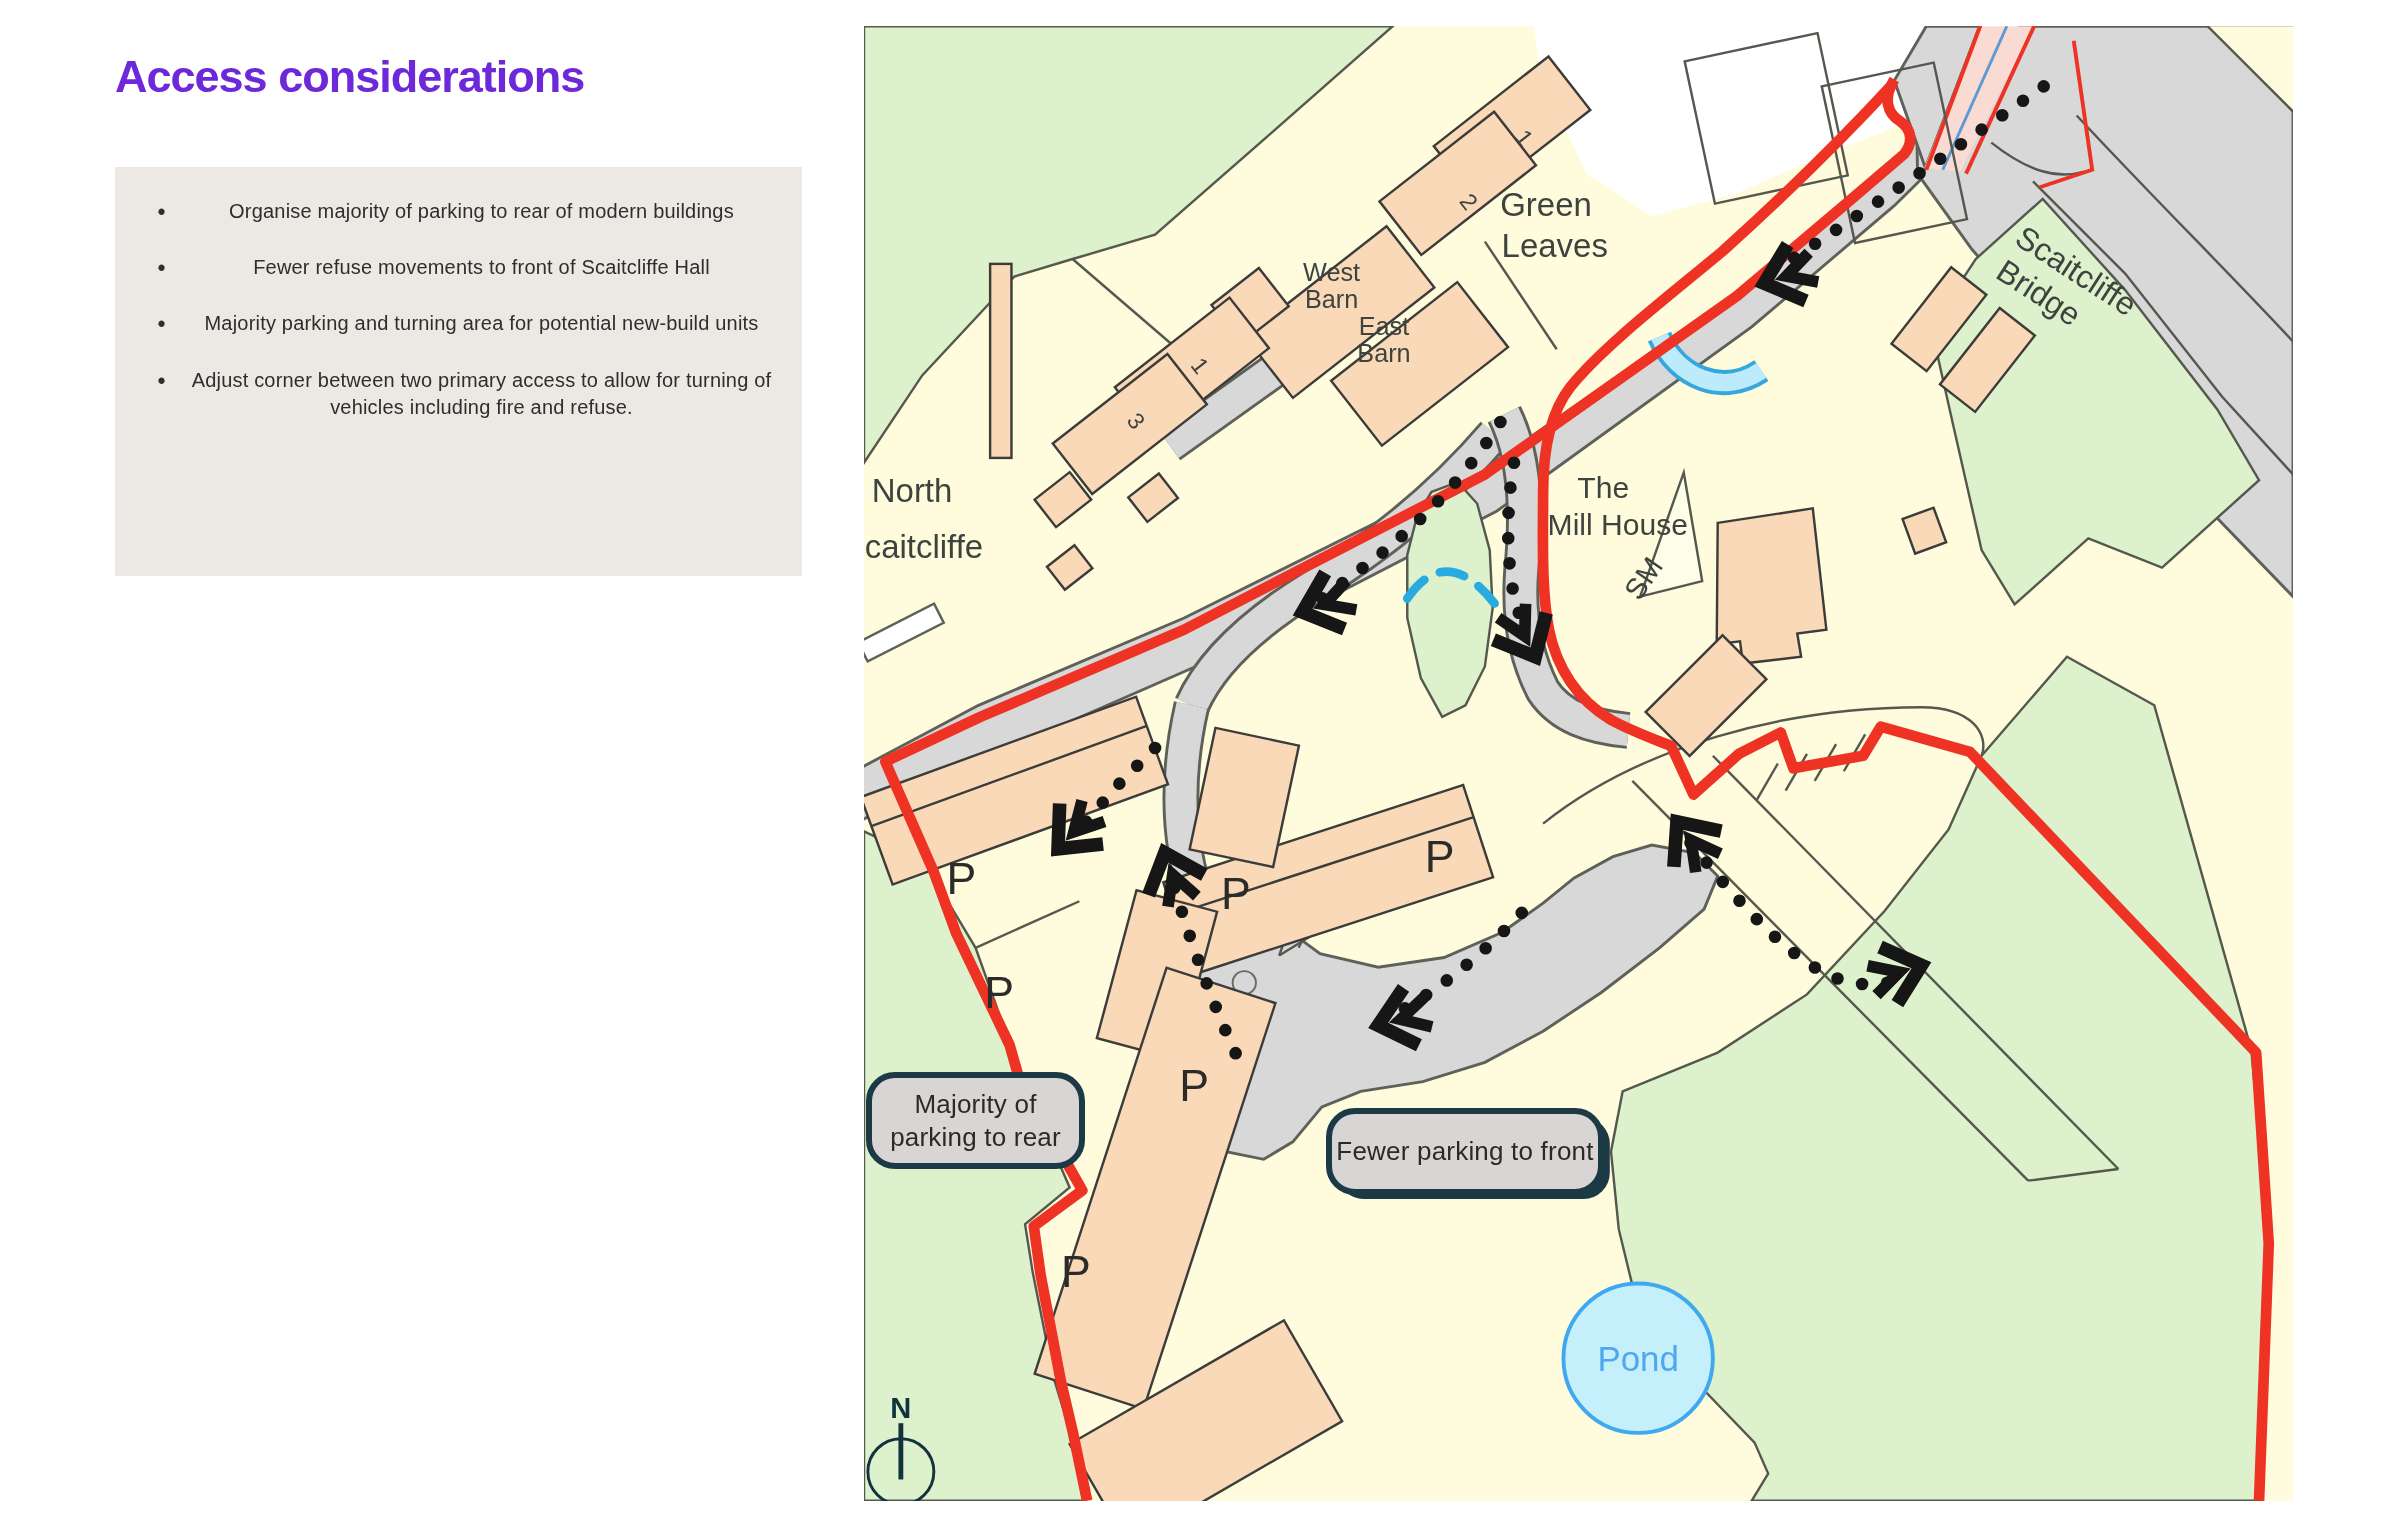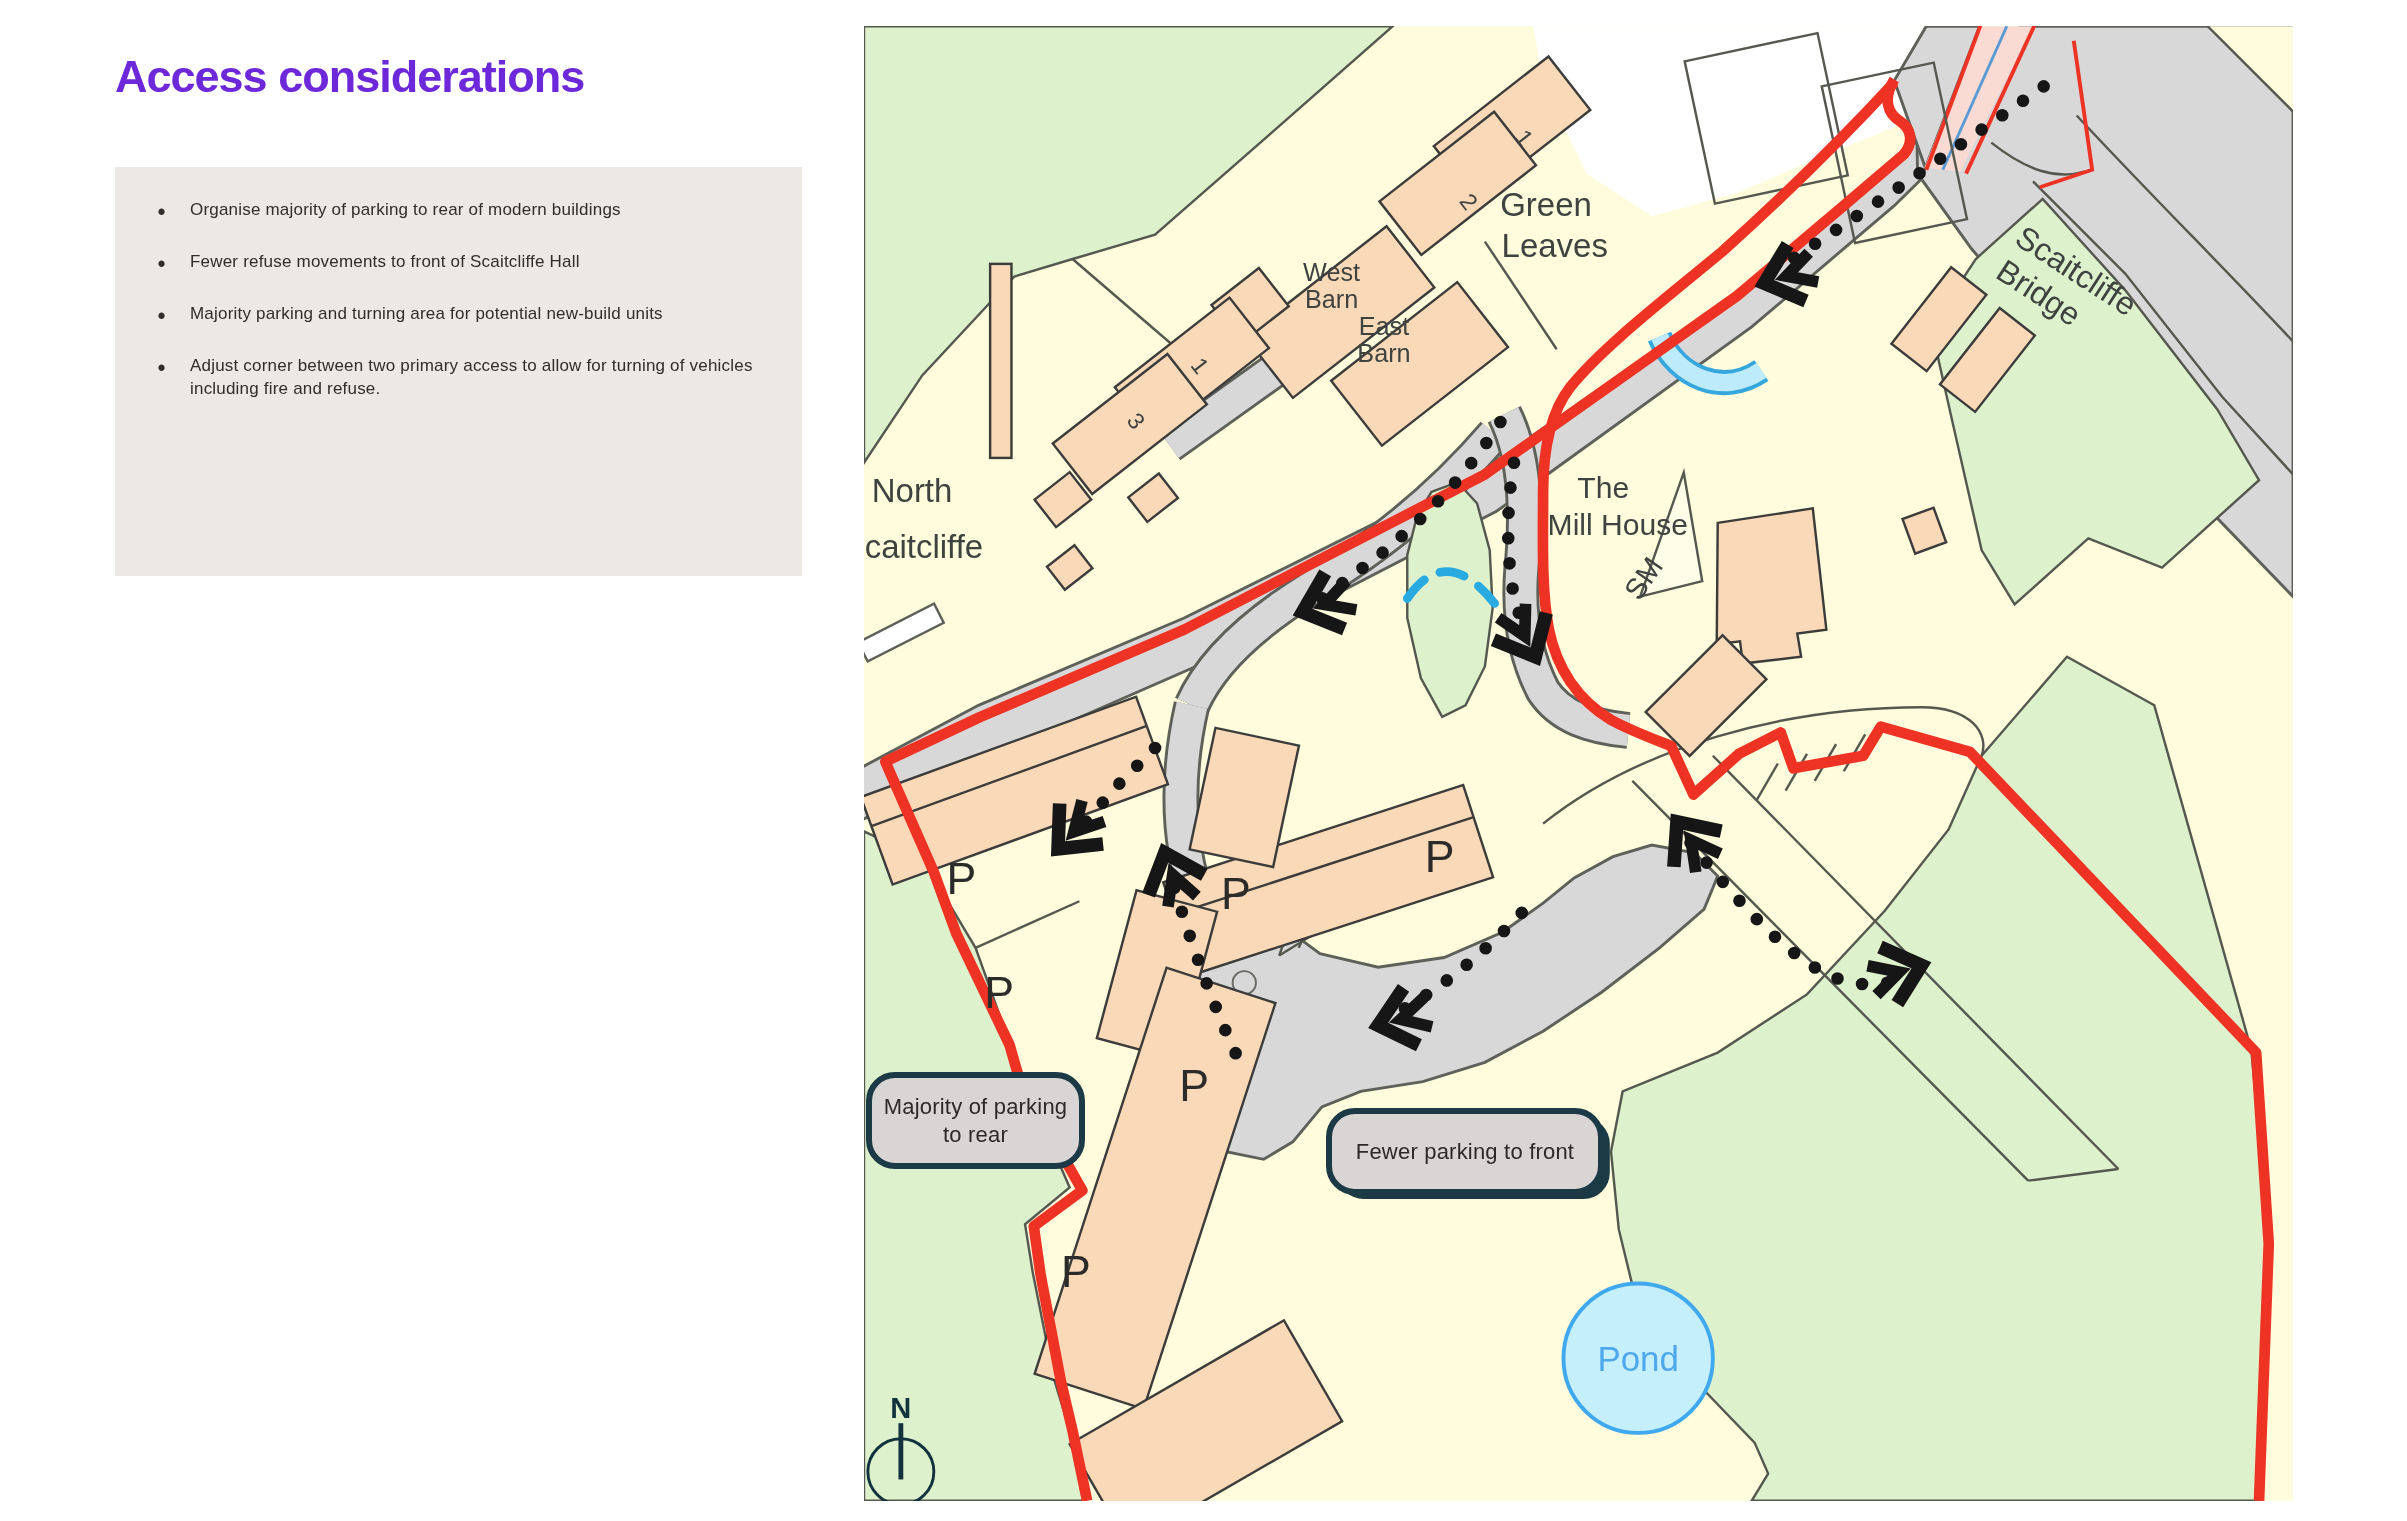--- a/index.html
+++ b/index.html
@@ -4,27 +4,27 @@
 <style>
   html,body{margin:0;padding:0;background:#ffffff;}
   body{width:2407px;height:1522px;position:relative;overflow:hidden;
        font-family:"Liberation Sans",sans-serif;}
   .page-title{position:absolute;left:115px;top:21.3px;font-size:45px;font-weight:700;
        letter-spacing:-1px;color:#6d28d9;}
   .notes-panel{position:absolute;left:115px;top:167px;width:687px;height:409px;
        background:#ECE8E3;box-sizing:border-box;padding:31px 29px 29px 23px;}
   .notes-panel ul{margin:0;padding:0;list-style:none;}
   .notes-panel li{position:relative;max-width:594px;padding-left:52px;margin-bottom:29px;
-       font-size:17px;line-height:1.36;color:#2F2E2C;letter-spacing:0.2px;}
+       font-size:20px;line-height:1.36;color:#2F2E2C;letter-spacing:0.2px;text-align:center;}
   .notes-panel li::before{content:"•";position:absolute;left:19.4px;top:-1px;font-size:23px;color:#2F2E2C;}
   #map{position:absolute;left:864px;top:26px;width:1429px;height:1475px;}
   #map svg{display:block;}
   .callout{position:absolute;box-sizing:border-box;background:#D9D5D5;border:6.8px solid #1C3946;
        border-radius:29px;display:flex;align-items:center;justify-content:center;text-align:center;
-       font-size:22px;line-height:1.25;color:#2B2A28;letter-spacing:0.2px;}
+       font-size:26px;line-height:1.25;color:#2B2A28;letter-spacing:0.2px;}
   .callout.rear{left:866px;top:1072px;width:219px;height:97px;}
   .callout.front{left:1326px;top:1108px;width:278px;height:87px;box-shadow:8.7px 6.8px 0 -2.9px #1C3946;}
   text{font-family:"Liberation Sans",sans-serif;}
   .maplabel{fill:#3E4340;}
   .plabel{fill:#2B2B2A;font-size:46px;}
   .dots{fill:none;stroke:#161616;stroke-width:13;stroke-linecap:round;stroke-dasharray:0 26;}
   .chev{fill:none;stroke:#161616;stroke-width:14;stroke-linecap:square;}
   .chev2{fill:none;stroke:#161616;stroke-width:12;stroke-linecap:square;}
   .casing{fill:#D8D8D8;stroke:#5E6159;stroke-width:3;}
   .rcase{fill:none;stroke:#5E6159;stroke-width:38;}

